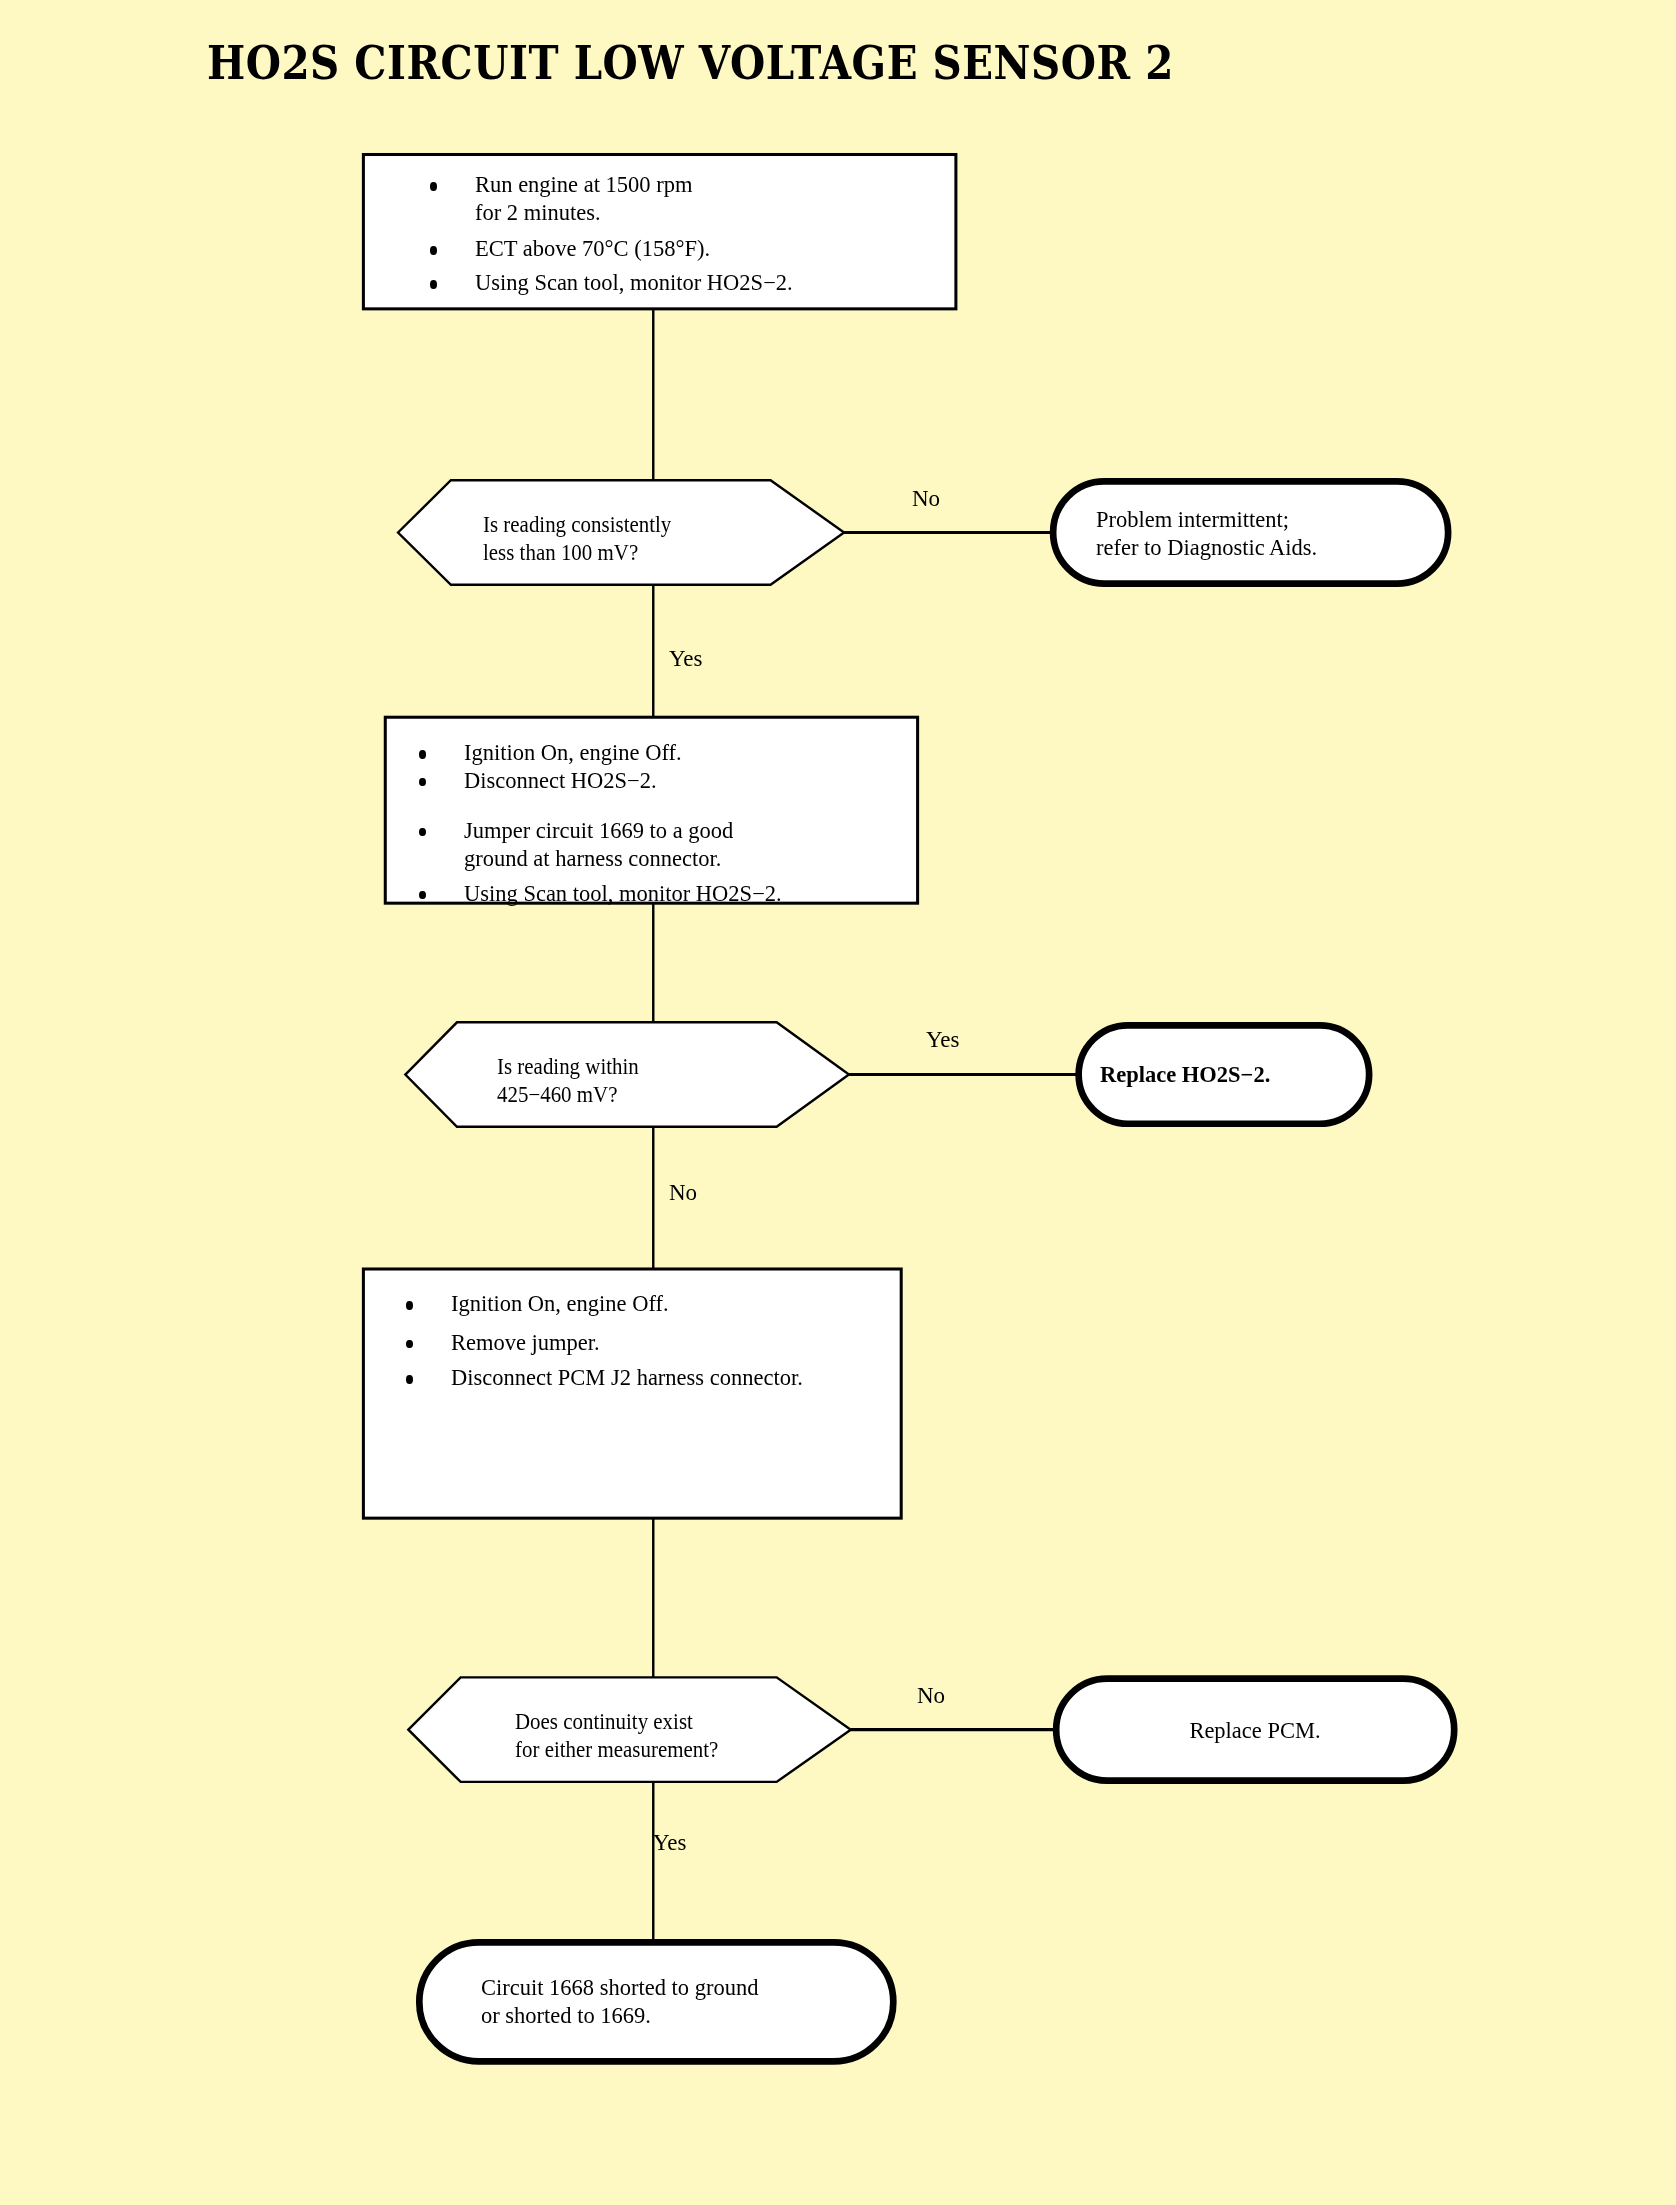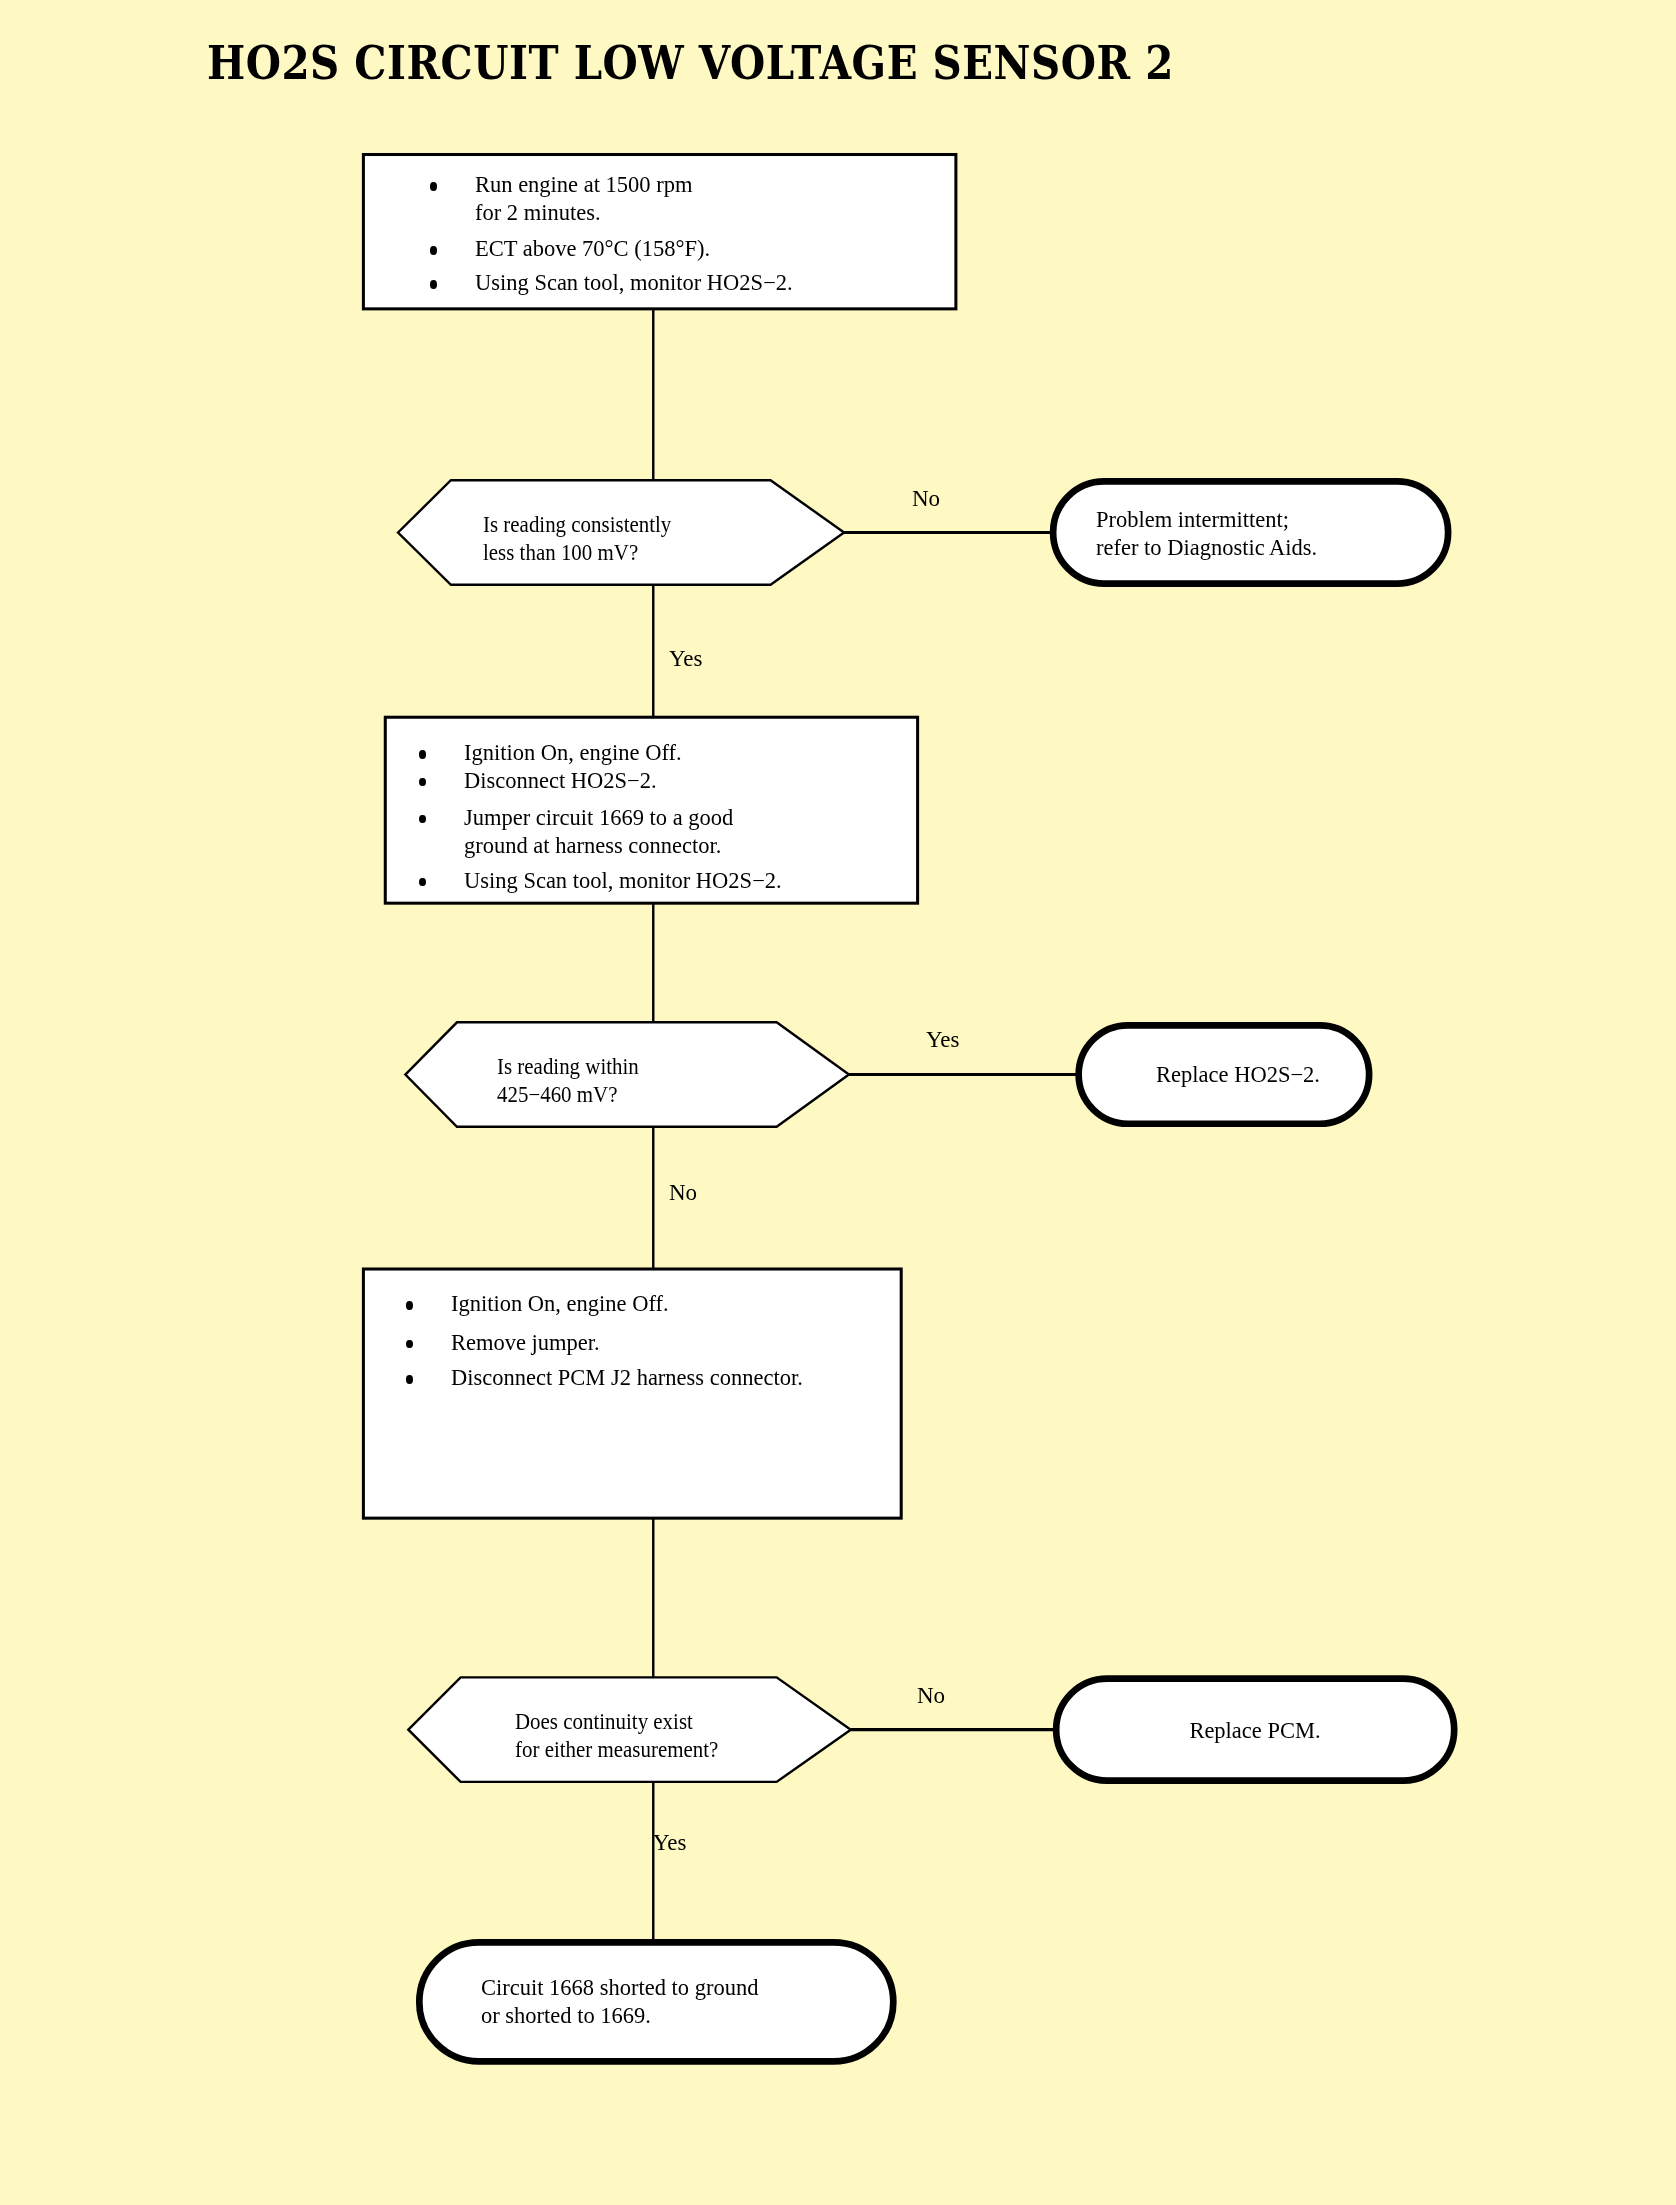--- a/index.html
+++ b/index.html
@@ -149,29 +149,29 @@
 
   <div class="node-text cond-narrow" style="left:483px; top:511px; width:316px;">Is reading consistently
 less than 100 mV?</div>
 
   <div class="node-text" style="left:1096px; top:506px; width:353px;">Problem intermittent;
 refer to Diagnostic Aids.</div>
 
   <ul class="bullets" style="left:408px; top:739px; width:505px;">
     <li>Ignition On, engine Off.</li>
     <li style="margin-top:0;">Disconnect HO2S−2.</li>
-    <li style="margin-top:9px;">Jumper circuit 1669 to a good
+    <li style="margin-top:22px;">Jumper circuit 1669 to a good
 ground at harness connector.</li>
     <li style="margin-top:7.3px;">Using Scan tool, monitor HO2S−2.</li>
   </ul>
 
   <div class="node-text cond-narrow" style="left:497px; top:1053px; width:292px;">Is reading within
 425−460 mV?</div>
 
-  <div class="node-text" style="left:1029px; top:1061px; width:291px; text-align:right;">Replace HO2S−2.</div>
+  <div class="node-text" style="left:1100px; top:1061px; width:291px; text-align:left;font-weight:bold;">Replace HO2S−2.</div>
 
   <ul class="bullets" style="left:395px; top:1290px; width:505px;">
     <li>Ignition On, engine Off.</li>
     <li style="margin-top:11px;">Remove jumper.</li>
     <li style="margin-top:7.3px;">Disconnect PCM J2 harness connector.</li>
   </ul>
 
   <div class="node-text cond-narrow" style="left:515px; top:1708px; width:304px;">Does continuity exist
 for either measurement?</div>
 

